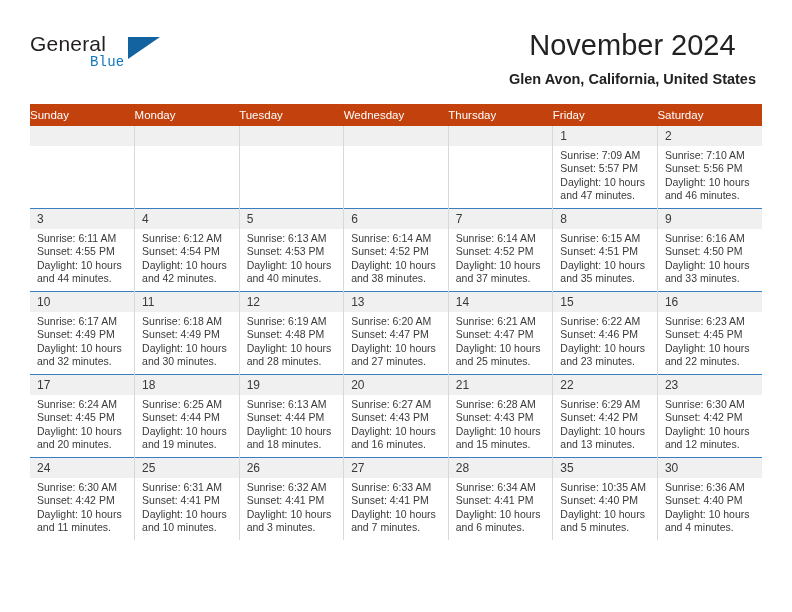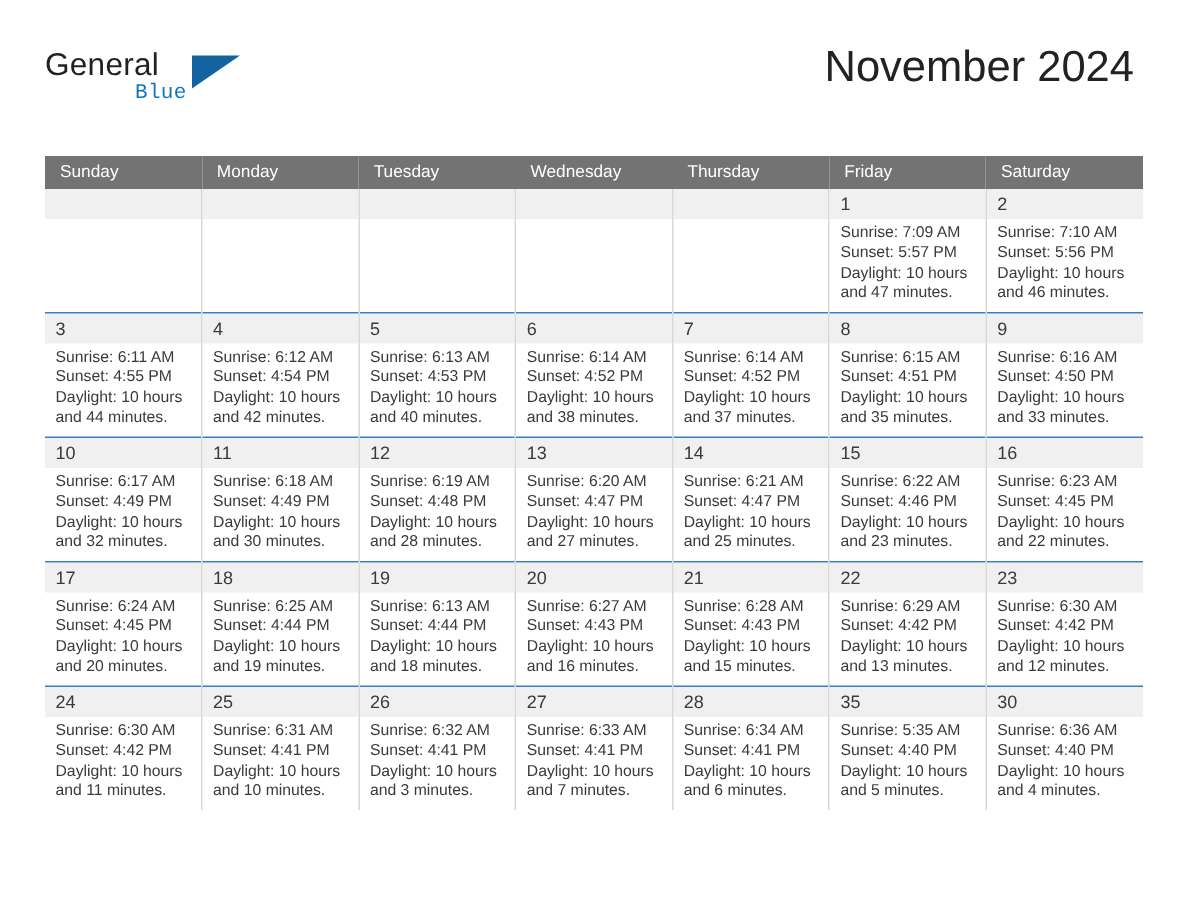--- a/index.html
+++ b/index.html
@@ -89,26 +89,26 @@
   
   .calendar {
     position: absolute;
     left: 30px;
     top: 104px;
     width: 732px;
     border-collapse: collapse;
     table-layout: fixed;
   }
   .calendar th {
-    background: #737373;
+    background: #c2410c;
     color: #ffffff;
     font-size: 11.5px;
     font-weight: normal;
     text-align: left;
-    padding: 5px 0 5px 10px;
+    padding: 5px 0 5px 0;
     height: 11px;
     border: none;
   }
   .calendar td {
     vertical-align: top;
     padding: 0;
     border-top: 1px solid #3b7ec0;
     border-right: 1px solid #d8d8d8;
     background: #ffffff;
     height: 82px;
@@ -153,20 +153,21 @@
 
   <div class="header">
     <div class="logo">
       <span class="logo-general">General</span>
       <span class="logo-flag"></span>
       <span class="logo-blue">Blue</span>
     </div>
 
     <div class="title-block">
       <div class="cal-title">November 2024</div>
+      <div class="cal-subtitle">Glen Avon, California, United States</div>
     </div>
   </div>
 
   <table class="calendar">
     <thead>
       <tr>
         <th>Sunday</th>
         <th>Monday</th>
         <th>Tuesday</th>
         <th>Wednesday</th>
@@ -420,21 +421,21 @@
             <span class="daynum">28</span>
             <div class="cell-body">
               <div>Sunrise: 6:34 AM</div>
               <div>Sunset: 4:41 PM</div>
               <div class="daylight-line">Daylight: 10 hours and 6 minutes.</div>
             </div>
           </td>
           <td>
             <span class="daynum">35</span>
             <div class="cell-body">
-              <div>Sunrise: 5:35 AM</div>
+              <div>Sunrise: 10:35 AM</div>
               <div>Sunset: 4:40 PM</div>
               <div class="daylight-line">Daylight: 10 hours and 5 minutes.</div>
             </div>
           </td>
           <td class="last-col">
             <span class="daynum">30</span>
             <div class="cell-body">
               <div>Sunrise: 6:36 AM</div>
               <div>Sunset: 4:40 PM</div>
               <div class="daylight-line">Daylight: 10 hours and 4 minutes.</div>

